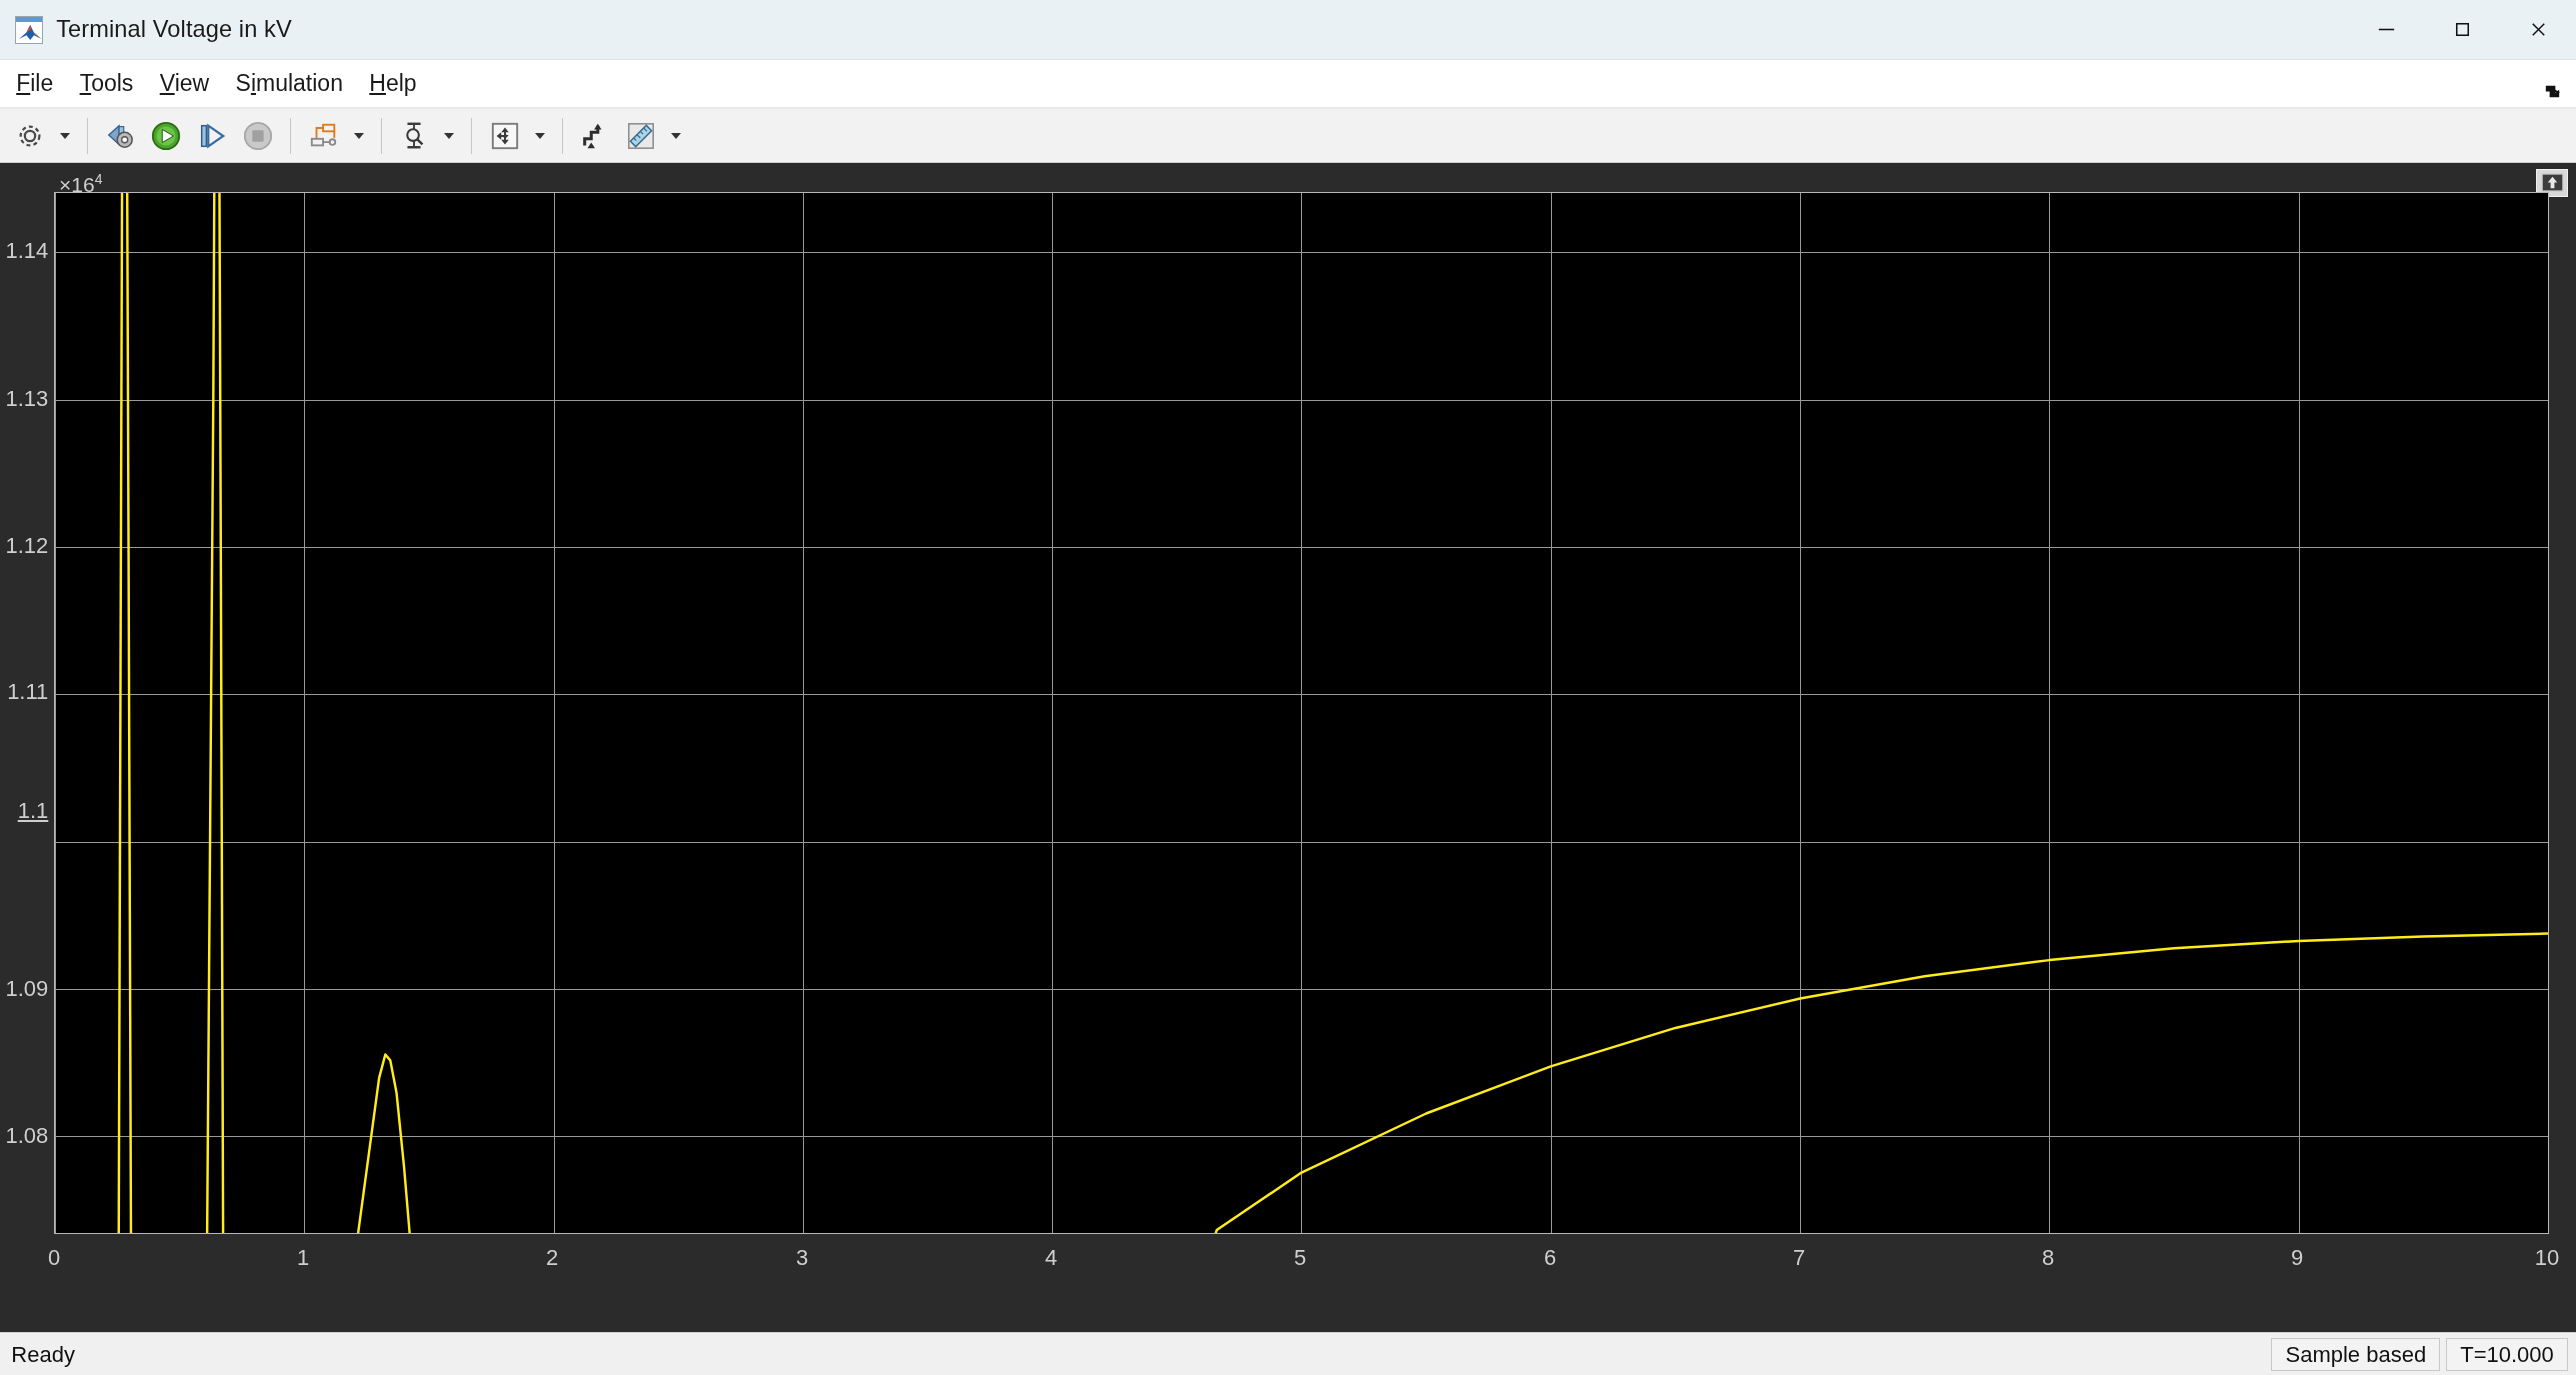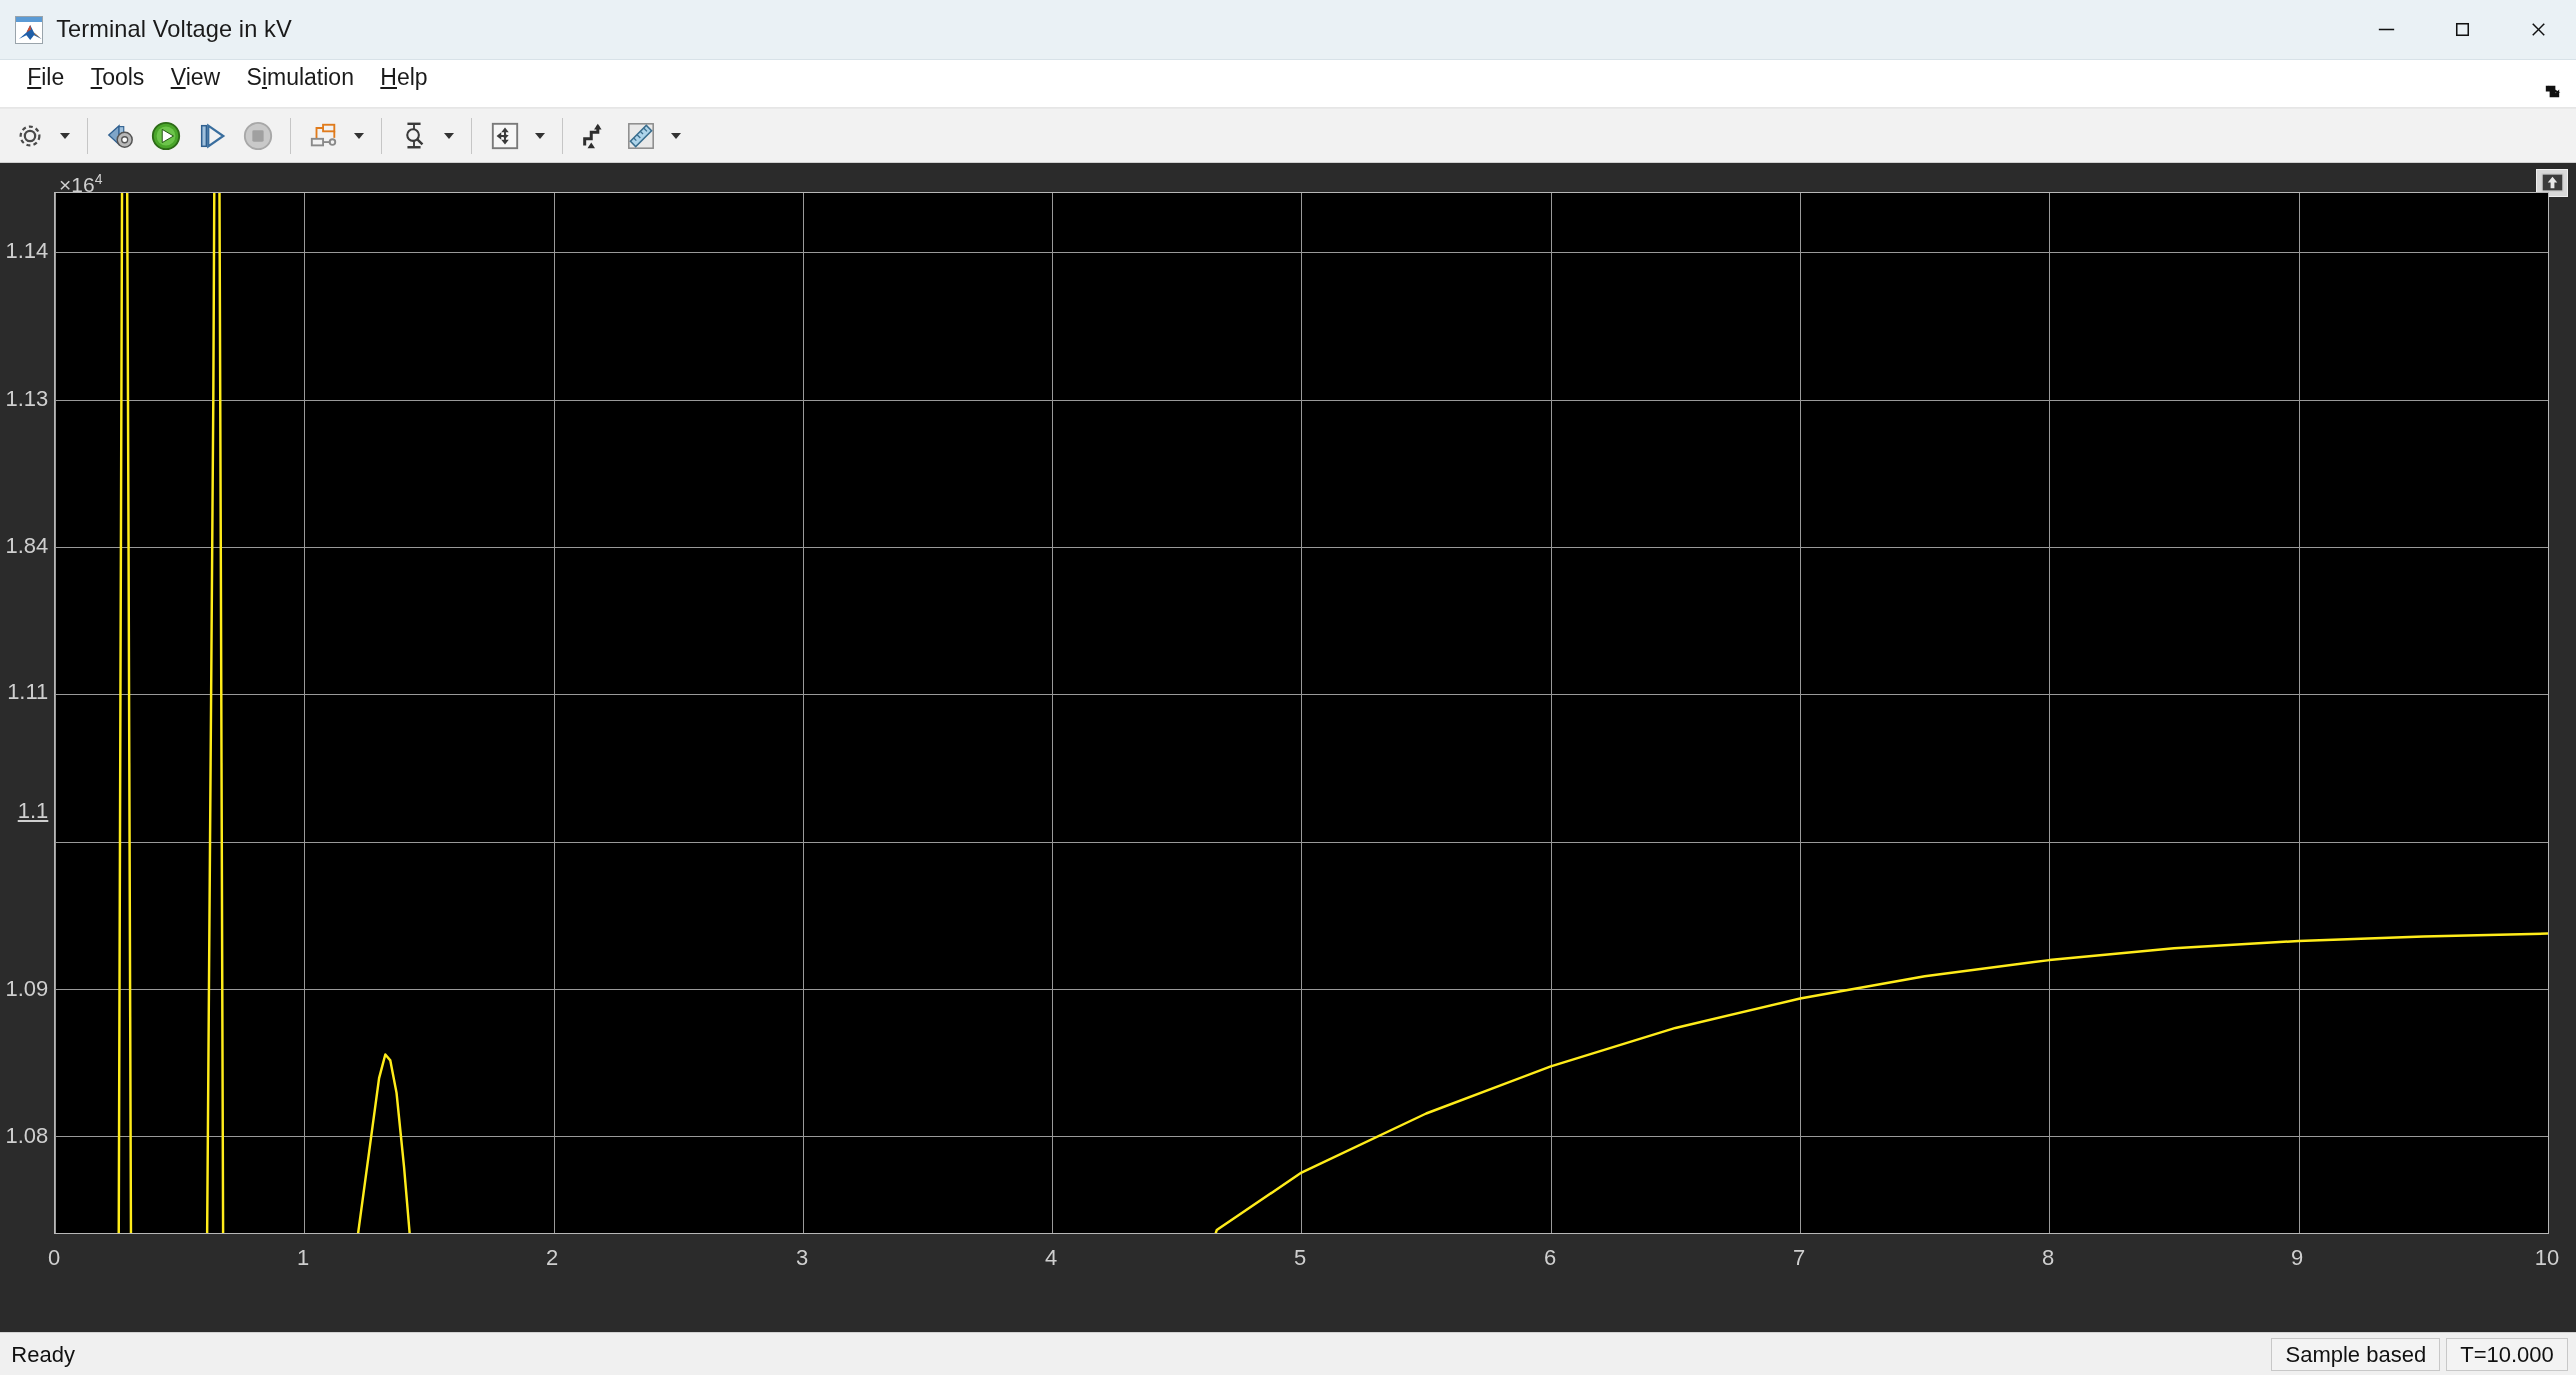--- a/index.html
+++ b/index.html
@@ -74,23 +74,23 @@
     align-items: center;
     justify-content: center;
     color: #111;
   }
 
   
   .menubar {
     height: 47px;
     background: #ffffff;
     display: flex;
-    align-items: flex-start;
+    align-items: center;
     flex: 0 0 auto;
-    padding-left: 14px;
+    padding-left: 3px;
     position: relative;
     border-bottom: 0.9px solid #e6e6e6;
   }
   .menu-item {
     font-size: 23px;
     color: #1a1a1a;
     padding: 3.8px 13.2px;
     white-space: nowrap;
   }
   .menu-item u { text-underline-offset: 1.9px; }
@@ -441,21 +441,21 @@
       <svg id="trace-svg" width="100%" height="100%" preserveAspectRatio="none" style="position:absolute;left:0;top:0;" viewBox="0 0 2640 1101">
           <polyline points="0.00,1468.00 52.80,1421.15 67.32,1155.66 71.28,-93.70 72.60,-327.96 75.24,-327.96 77.88,374.81 80.52,1124.43 87.12,1624.17 132.00,1702.26 158.40,1468.00 167.64,218.64 170.28,-343.57 172.92,-343.57 175.56,374.81 178.20,1155.66 184.80,1624.17 250.80,1702.26 290.40,1468.00 311.52,1171.28 322.08,1093.19 332.64,1015.11 343.20,937.02 349.80,912.03 355.08,918.28 361.68,952.64 369.60,1030.72 377.52,1124.43 396.00,1389.91 475.20,1624.17 660.00,1655.40 924.00,1592.94 1108.80,1389.91 1201.20,1186.89 1230.24,1097.88 1320.00,1036.97 1452.00,974.50 1584.00,924.53 1716.00,883.92 1848.00,852.69 1980.00,829.26 2112.00,812.09 2244.00,799.59 2376.00,791.78 2508.00,787.10 2640.00,783.97" fill="none" stroke="#ffec1a" stroke-width="2.6" stroke-linejoin="round"></polyline>
         </svg>
     </div>
 
     <div class="ylabels" id="ylabels" style="width: 54px;">
         <div class="ylbl" style="top: 973px;">1.08</div>
         <div class="ylbl" style="top: 826px;">1.09</div>
         <div class="ylbl" style="top: 648px; text-decoration: underline;">1.1</div>
         <div class="ylbl" style="top: 529px;">1.11</div>
-        <div class="ylbl" style="top: 383px;">1.84</div>
+        <div class="ylbl" style="top: 383px;">1.12</div>
         <div class="ylbl" style="top: 236px;">1.13</div>
         <div class="ylbl" style="top: 88px;">1.14</div>
       </div>
     <div class="xlabels" id="xlabels" style="bottom: auto; height: 100px; top: 1069px;">
         <div class="xlbl" style="left: 54px;">0</div>
         <div class="xlbl" style="left: 303px;">1</div>
         <div class="xlbl" style="left: 552px;">2</div>
         <div class="xlbl" style="left: 802px;">3</div>
         <div class="xlbl" style="left: 1051px;">4</div>
         <div class="xlbl" style="left: 1300px;">5</div>

